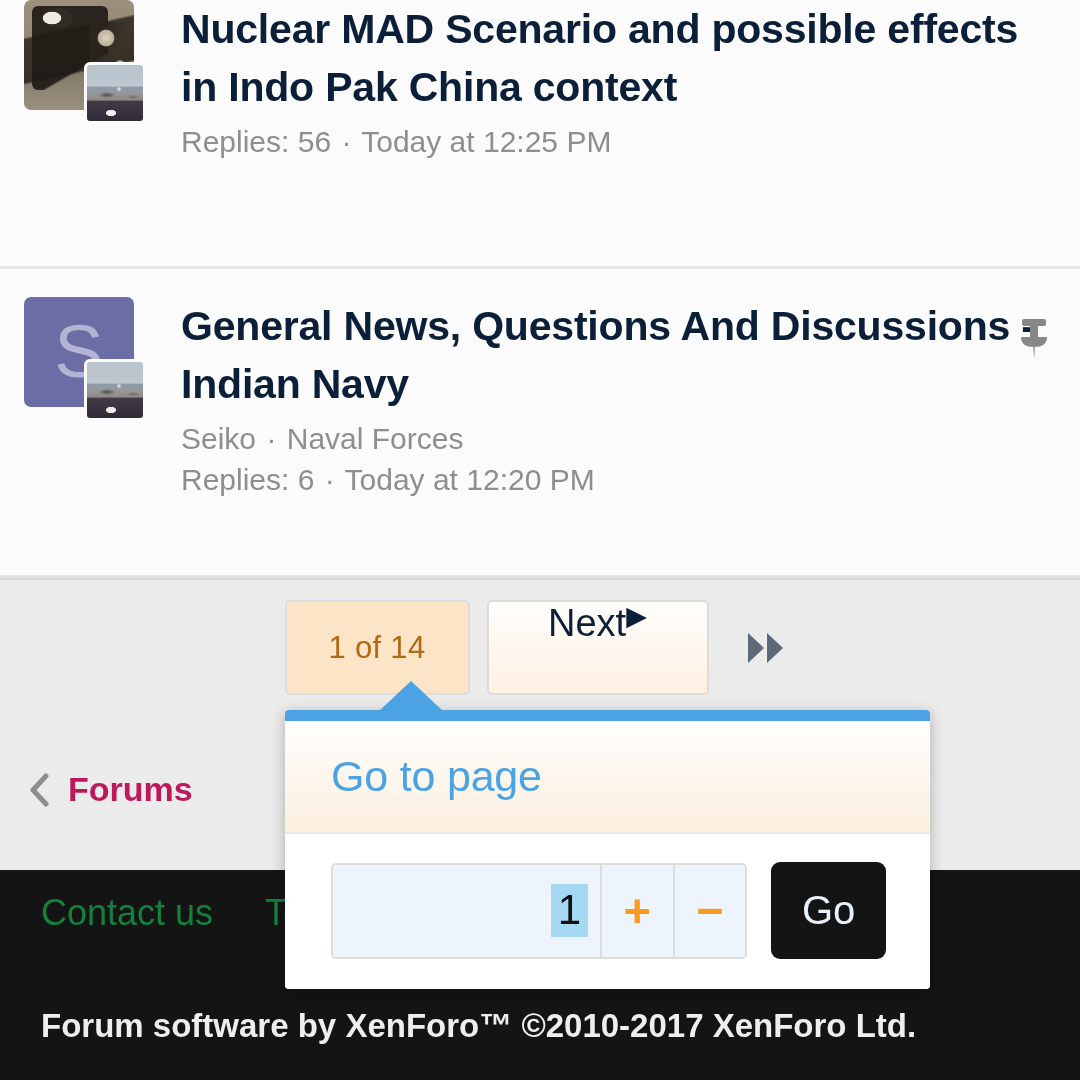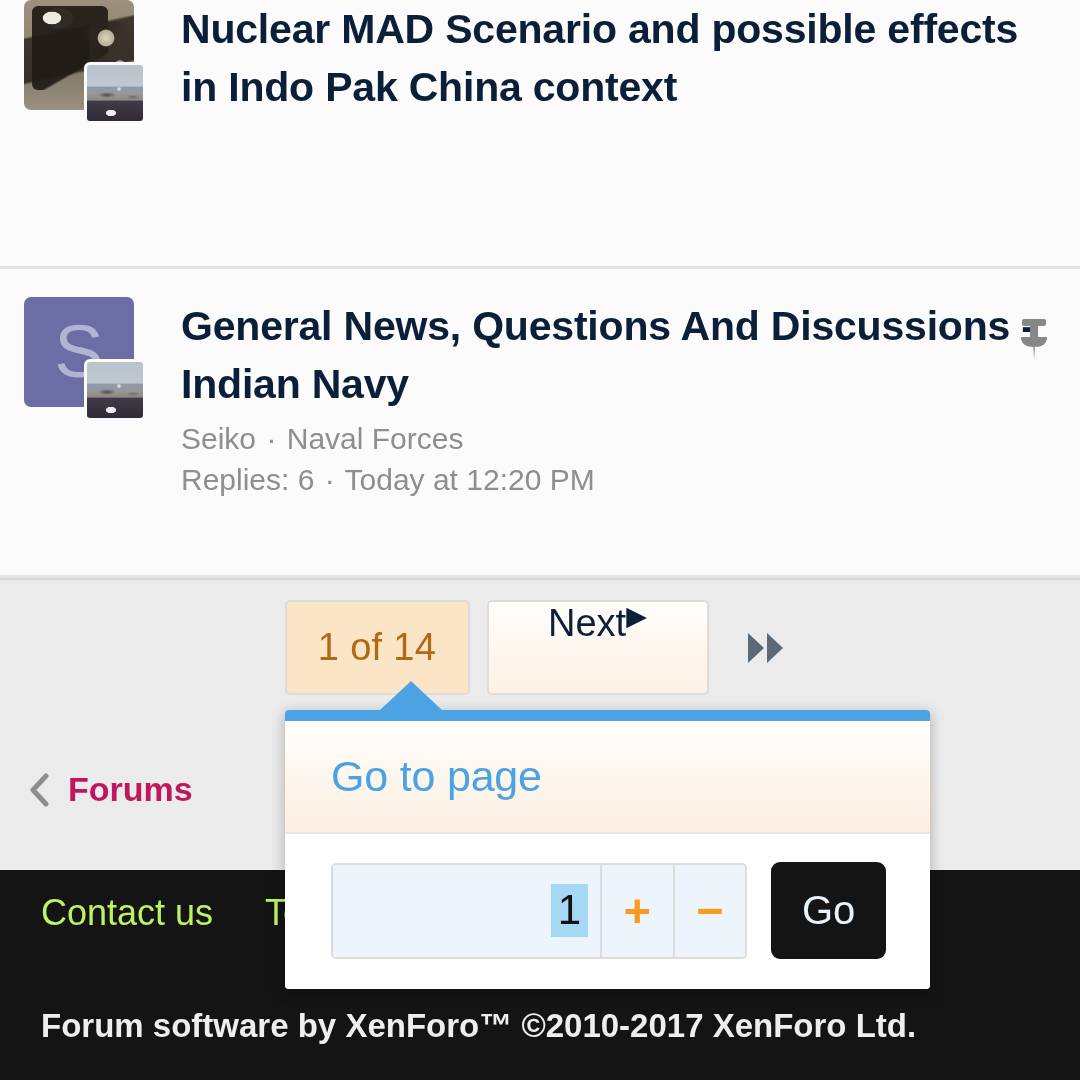--- a/index.html
+++ b/index.html
@@ -168,21 +168,21 @@
     gap: 17px;
   }
 
   .page-current {
     min-width: 185px;
     height: 95px;
     border: 2px solid #dcdcdc;
     border-radius: 5px;
     background: #fbe5c6;
     color: #b06a14;
-    font-size: 38px;
+    font-size: 31px;
     display: flex;
     align-items: center;
     justify-content: center;
     letter-spacing: 0.3px;
   }
 
   .page-next {
     min-width: 222px;
     height: 95px;
     border: 2px solid #dcdcdc;
@@ -237,21 +237,21 @@
     height: 210px;
     background: #141414;
   }
   .footer-links {
     position: absolute;
     top: 22px;
     left: 41px;
     display: flex;
     gap: 52px;
     font-size: 36px;
-    color: #bef264;
+    color: #15803d;
     white-space: nowrap;
   }
   .footer-copy {
     position: absolute;
     top: 1007px;
     left: 41px;
     font-size: 33px;
     color: #eeeeee;
     white-space: nowrap;
     font-weight: bold;
@@ -361,20 +361,25 @@
 
   <div class="thread-list">
 
     <div class="thread-row row-1">
       <div class="avatar-wrap">
         <div class="avatar photo"></div>
         <div class="avatar-mini"></div>
       </div>
       <div class="thread-body">
         <div class="thread-title">Nuclear MAD Scenario and possible effects in Indo Pak China context</div>
+        <div class="thread-meta">
+          <span>Replies: 56</span>
+          <span class="dot">·</span>
+          <span>Today at 12:25 PM</span>
+        </div>
       </div>
     </div>
 
     <div class="thread-row row-2">
       <div class="avatar-wrap">
         <div class="avatar letter">S</div>
         <div class="avatar-mini"></div>
       </div>
       <div class="thread-body">
         <div class="thread-title">General News, Questions And Discussions - Indian Navy</div>

